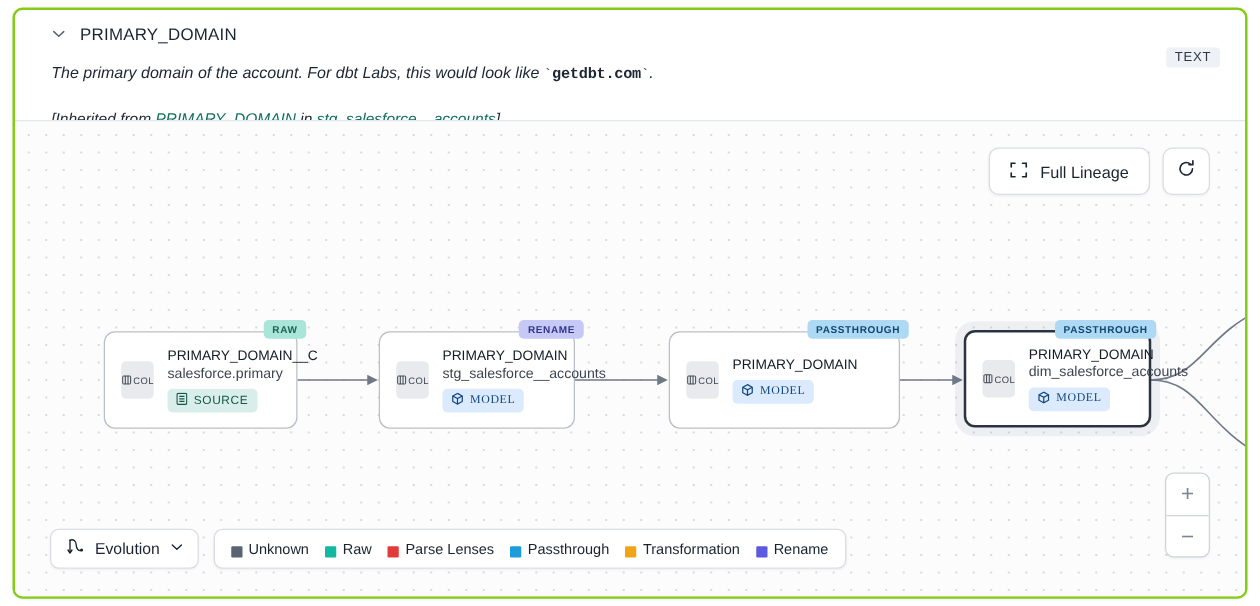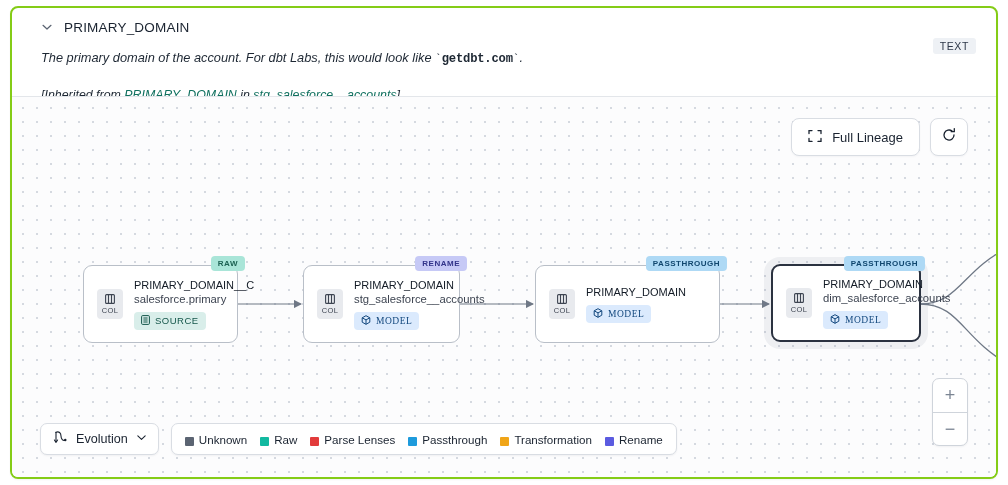--- a/index.html
+++ b/index.html
@@ -109,21 +109,21 @@
     background: #ffffff; border: 1px solid #b9bfc8;
     border-radius: 9px; display: flex; align-items: center;
   }
   .node.sel {
     border: 2px solid #2b3240;
     box-shadow: 0 0 0 7px rgba(120,130,150,.10);
   }
   .colbox {
     width: 26px; height: 30px; margin-left: 13px;
     background: #e8eaee; border-radius: 4px;
-    display: flex; flex-direction: column; align-items: center;
+    display: flex; flex-direction: row; align-items: center;
     justify-content: center; gap: 1px; flex: none;
   }
   .colbox .lbl { font-size: 7.5px; color: #3d4characters; }
   .colbox .lbl { font-size: 7.5px; color: #3d4451; letter-spacing: .3px; }
   .ninfo { margin-left: 11px; display: flex; flex-direction: column; gap: 2px; }
   .ntitle { font-size: 11px; color: #131b26; }
   .nsub { font-size: 11.3px; color: #3d4451; }
   .tagrow { margin-top: 4px; }
   .tag {
     display: inline-flex; align-items: center; gap: 5px;

